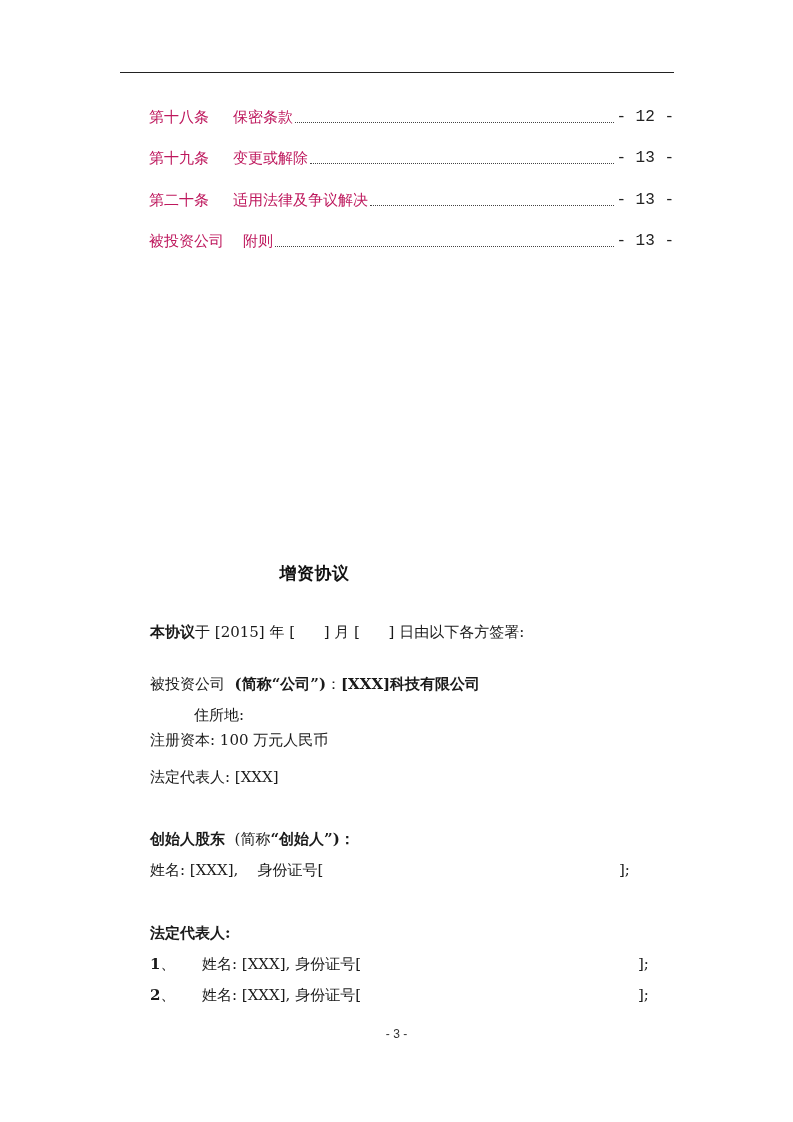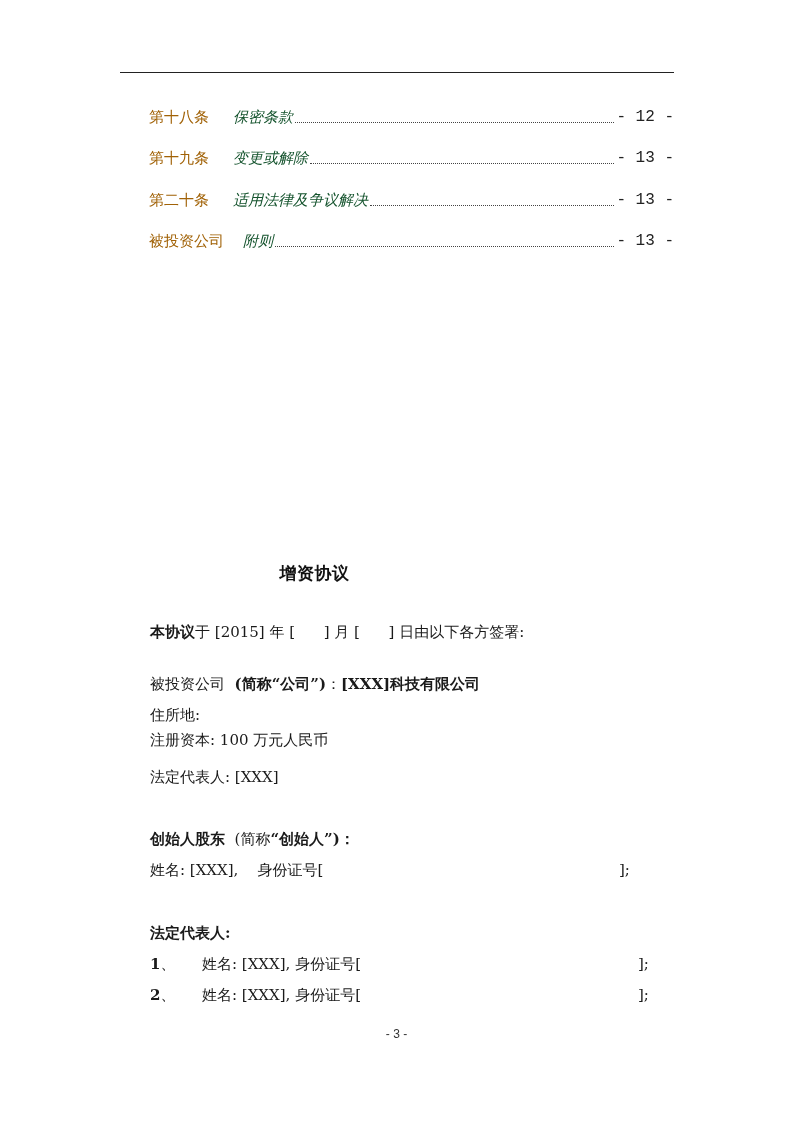--- a/index.html
+++ b/index.html
@@ -36,29 +36,28 @@
       align-items: flex-start;
       font-size: 15px;
       line-height: 24px;
       color: #222222;
       white-space: nowrap;
     }
     .toc-num {
       flex: 0 0 auto;
       font-family: "DejaVu Sans", "Liberation Sans", sans-serif;
       font-weight: 300;
-      color: #a16207;
+      color: #be185d;
     }
     .toc-num.w84 { width: 84px; }
     .toc-num.w94 { width: 94px; }
     .toc-title {
       flex: 0 0 auto;
       font-family: "DejaVu Sans", "Liberation Sans", sans-serif;
-      color: #14532d;
-      font-style: italic;
+      color: #be185d;
     }
     .toc-leader {
       flex: 1 1 auto;
       overflow: hidden;
       margin: 0 2px;
       position: relative;
       height: 24px;
     }
     .toc-leader::before {
       content: "";
@@ -148,21 +147,21 @@
     <span class="toc-page">- 13 -</span>
   </div>
 </div>
 
 <div class="doc-title">增资协议</div>
 
 <div class="para" style="top:621px;"><span class="b">本协议</span><span>于</span> <span>[2015]</span> <span>年</span> <span>[      ]</span> <span>月</span> <span>[      ]</span> <span>日由以下各方签署:</span></div>
 
 <div class="para" style="top:673px;"><span>被投资公司</span>  <span class="b">(简称</span><span class="b">“公司”)</span><span>：</span><span class="b">[XXX]科技有限公司</span></div>
 
-<div class="para" style="top:704px;"><span>住所地:</span></div>
+<div class="para" style="top:704px;margin-left:44px;"><span>住所地:</span></div>
 
 <div class="para" style="top:729px;"><span>注册资本:</span> <span>100 万元人民币</span></div>
 
 <div class="para" style="top:766px;"><span>法定代表人:</span> <span>[XXX]</span></div>
 
 <div class="para" style="top:828px;"><span class="b">创始人股东</span>  <span>(简称</span><span class="b">“创始人”)</span><span class="b">：</span></div>
 
 <div class="para" style="top:859px;"><span>姓名:</span> <span>[XXX],</span>    <span>身份证号[</span></div>
 <div class="id-bracket-end" style="left:619px; top:859px;">];</div>
 

